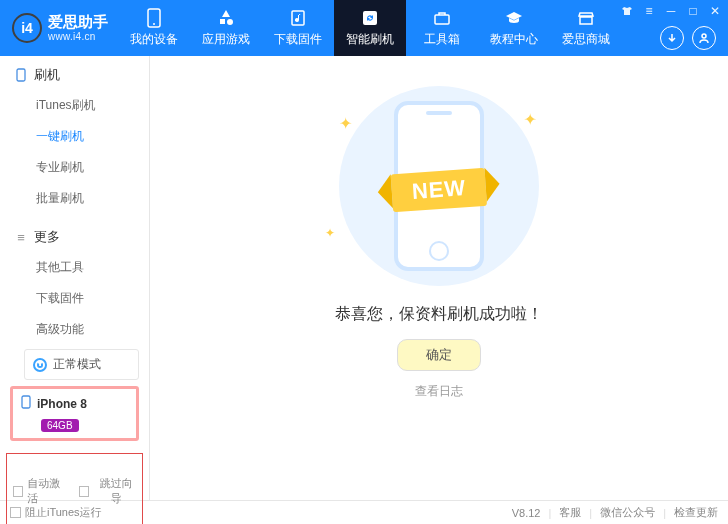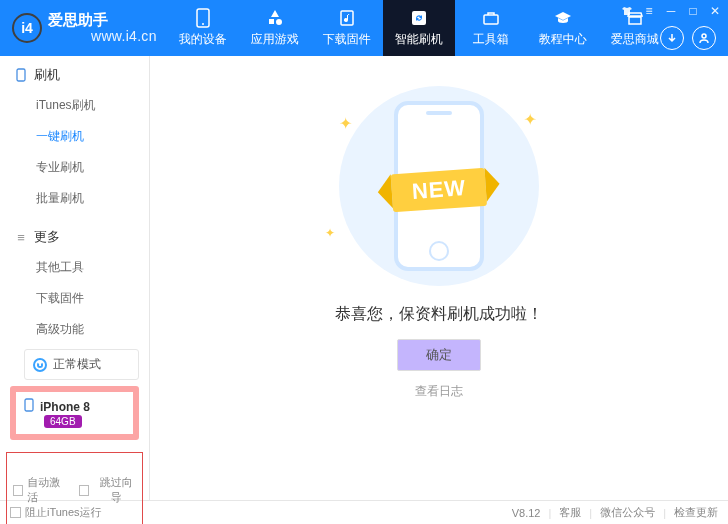--- a/index.html
+++ b/index.html
@@ -8,21 +8,21 @@
   .header {
     height: 56px; background: #1a87ff; display: flex; align-items: center;
   }
   .brand { display: flex; align-items: center; padding: 0 10px 0 12px; color: #fff; }
   .brand-logo {
     width: 30px; height: 30px; border: 2px solid #404040; border-radius: 50%;
     display: flex; align-items: center; justify-content: center; font-size: 14px; font-weight: bold;
   }
   .brand-text { margin-left: 6px; line-height: 1.1; }
   .brand-title { font-size: 15px; font-weight: bold; }
-  .brand-sub { font-size: 14px; opacity: .9; letter-spacing: .3px; margin-left: 43px; }
+  .brand-sub { font-size: 10px; opacity: .9; letter-spacing: .3px; }
 
   .nav { display: flex; height: 100%; }
   .nav-item {
     width: 72px; text-align: center; color: #fff; font-size: 12px;
     display: flex; flex-direction: column; align-items: center; justify-content: center;
     gap: 3px; cursor: pointer;
   }
   .nav-item.active { background: #0f172a; }
   .nav-ico { width: 20px; height: 20px; display:flex; align-items:center; justify-content:center; }
   .nav-ico svg { fill: #fff; }
@@ -48,22 +48,22 @@
   .side-item.active { color: #1a87ff; }
 
   .mode-box {
     margin: auto 10px 6px 24px; border:1px solid #e6e6e6; border-radius:3px;
     display:flex; align-items:center; gap:6px; padding:6px 8px; color:#555;
   }
   .mode-dot { width:14px; height:14px; border-radius:50%; border:2px solid #3aa3ff; position:relative; }
   .mode-dot:after{content:"";position:absolute;inset:2px;border-radius:50%;border:2px solid #3aa3ff;border-top-color:transparent;}
 
   .device-box {
-    margin: 0 10px 8px 10px; border:6px solid #fca5a5; border-radius:3px;
-    padding:6px 8px; display:flex; flex-direction:column; gap:0;
+    margin: 0 10px 8px 10px; border:3px solid #fca5a5; border-radius:3px;
+    padding:6px 8px; display:flex; flex-direction:column; gap:7px;
   }
   .device-row { display:flex; align-items:center; gap:6px; color:#333; font-weight:bold; }
   .badge { background:#a21caf; color:#fff; font-size:10px; padding:1px 6px; border-radius:3px; width:max-content; margin-left:20px;}
 
   .bottom-options {
     border:1px solid #e04a4a; margin:4px 6px 6px 6px; padding:22px 6px;
     display:flex; gap:12px; font-size:11px; color:#888; align-items:center;
   }
   .chk { width:11px; height:11px; border:1px solid #bbb; display:inline-block; }
 
@@ -85,22 +85,22 @@
     content:""; position:absolute; top:0; width:0; height:0;
     border-top:17px solid transparent; border-bottom:17px solid transparent;
   }
   .ribbon:before{ left:-14px; border-right:14px solid #f0b400; }
   .ribbon:after{ right:-14px; border-left:14px solid #f0b400; }
   .star { position:absolute; color:#ffd24d; font-size:16px; }
   .s1{top:28px;left:20px;} .s2{top:140px;left:6px;font-size:12px;} .s3{top:24px;right:22px;}
 
   .succ-msg { margin-top:18px; font-size:16px; color:#333; }
   .ok-btn {
-    margin-top:14px; border:1px solid #ddd; background:#c4b5fd; padding:6px 28px;
-    font-size:13px; color:#555; cursor:pointer; border-radius:2px;
+    margin-top:14px; border:1px solid #ddd; background:#fef9c3; padding:6px 28px;
+    font-size:13px; color:#555; cursor:pointer; border-radius:10px;
   }
   .view-log { margin-top:12px; font-size:12px; color:#999; cursor:pointer; }
 
   .statusbar {
     height:24px; border-top:1px solid #e6e6e6; display:flex; align-items:center;
     font-size:11px; color:#888; padding:0 10px; gap:8px;
   }
   .statusbar .left { display:flex; align-items:center; gap:6px; }
   .statusbar .right { margin-left:auto; display:flex; align-items:center; gap:8px; }
   .sep { color:#ddd; }

